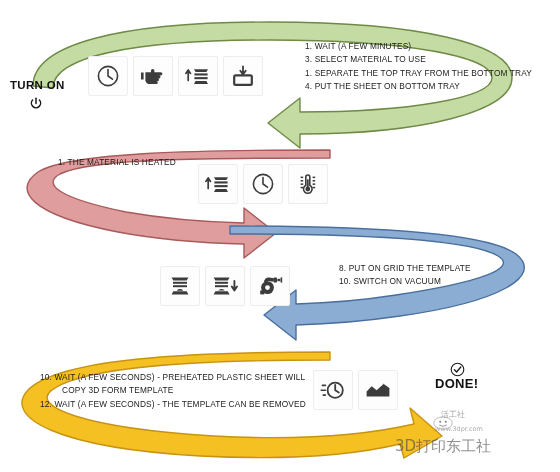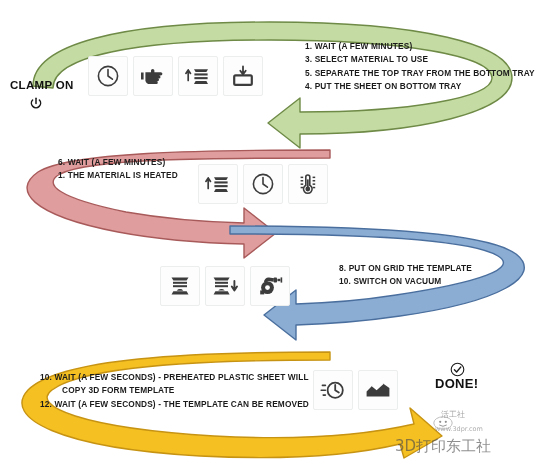--- a/index.html
+++ b/index.html
@@ -27,21 +27,21 @@
     width: 560px;
     height: 472px;
     pointer-events: none;
   }
   .layer > * { pointer-events: auto; }
 
   
   .steps {
     position: absolute;
     font-family: "Liberation Sans", sans-serif;
-    font-weight: bold;
+    font-weight: normal;
     font-size: 8.3px;
     letter-spacing: 0.15px;
     color: #1b1b1b;
     line-height: 13.4px;
     white-space: nowrap;
   }
   .steps div { white-space: nowrap; }
 
   #steps-green  { left: 305px; top: 40px; }
   #steps-pink   { left: 58px;  top: 156px; }
@@ -205,32 +205,32 @@
                L 414 424
                C 362 436, 290 440, 214 436
                C 82 428, 30 406, 52 390
                C 84 366, 200 360, 330 360
                Z" fill="#f5c022" stroke="#c79312" stroke-width="1.4" stroke-linejoin="round"></path>
     </g>
   </svg>
 
   <div class="layer">
 
-    <div id="turn-on-label">CLAMP ON</div>
+    <div id="turn-on-label">TURN ON</div>
     <div id="turn-on-icon">
       <svg width="16" height="16" viewBox="0 0 16 16">
         <path d="M8 2.2 L8 7.6" stroke="#1b1b1b" stroke-width="1.5" stroke-linecap="round" fill="none"></path>
         <path d="M4.6 4.0 A4.6 4.6 0 1 0 11.4 4.0" stroke="#1b1b1b" stroke-width="1.5" fill="none" stroke-linecap="round"></path>
       </svg>
     </div>
 
     <div class="steps" id="steps-green">
       <div>1. WAIT (A FEW MINUTES)</div>
       <div>3. SELECT MATERIAL TO USE</div>
-      <div>5. SEPARATE THE TOP TRAY FROM THE BOTTOM TRAY</div>
+      <div>1. SEPARATE THE TOP TRAY FROM THE BOTTOM TRAY</div>
       <div>4.  PUT THE SHEET ON BOTTOM TRAY</div>
     </div>
 
     <div class="icon-row" id="icons-green">
       <div class="icon-box">
         <svg width="26" height="26" viewBox="0 0 26 26">
           <circle cx="13" cy="13" r="9.6" fill="none" stroke="#3c3c3c" stroke-width="1.6"></circle>
           <path d="M13 6.6 L13 13 L17.4 16.2" stroke="#3c3c3c" stroke-width="1.6" fill="none" stroke-linecap="round" stroke-linejoin="round"></path>
         </svg>
       </div>
@@ -253,21 +253,20 @@
       </div>
       <div class="icon-box">
         <svg width="26" height="26" viewBox="0 0 26 26">
           <path d="M13 3.4 L13 10.6 M13 11.4 L10.3 7.7 M13 11.4 L15.7 7.7" stroke="#3c3c3c" stroke-width="1.8" fill="none" stroke-linecap="round" stroke-linejoin="round"></path>
           <rect x="4.2" y="12.4" width="17.6" height="9.4" rx="1.4" fill="none" stroke="#3c3c3c" stroke-width="2.2"></rect>
         </svg>
       </div>
     </div>
 
     <div class="steps" id="steps-pink">
-      <div>6. WAIT (A FEW MINUTES)</div>
       <div>1. THE MATERIAL IS HEATED</div>
     </div>
 
     <div class="icon-row" id="icons-pink">
       <div class="icon-box">
         <svg width="28" height="26" viewBox="0 0 28 26">
           <path d="M4.2 17.5 L4.2 7.5 M4.2 7.0 L1.9 10.4 M4.2 7.0 L6.5 10.4" stroke="#3c3c3c" stroke-width="1.7" fill="none" stroke-linecap="round" stroke-linejoin="round"></path>
           <path d="M10 6.2 L24 6.2 L22.4 9.0 L11.6 9.0 Z" fill="#3c3c3c"></path>
           <rect x="10.4" y="10.4" width="13.2" height="2.1" fill="#3c3c3c"></rect>
           <rect x="10.4" y="14.1" width="13.2" height="2.1" fill="#3c3c3c"></rect>

